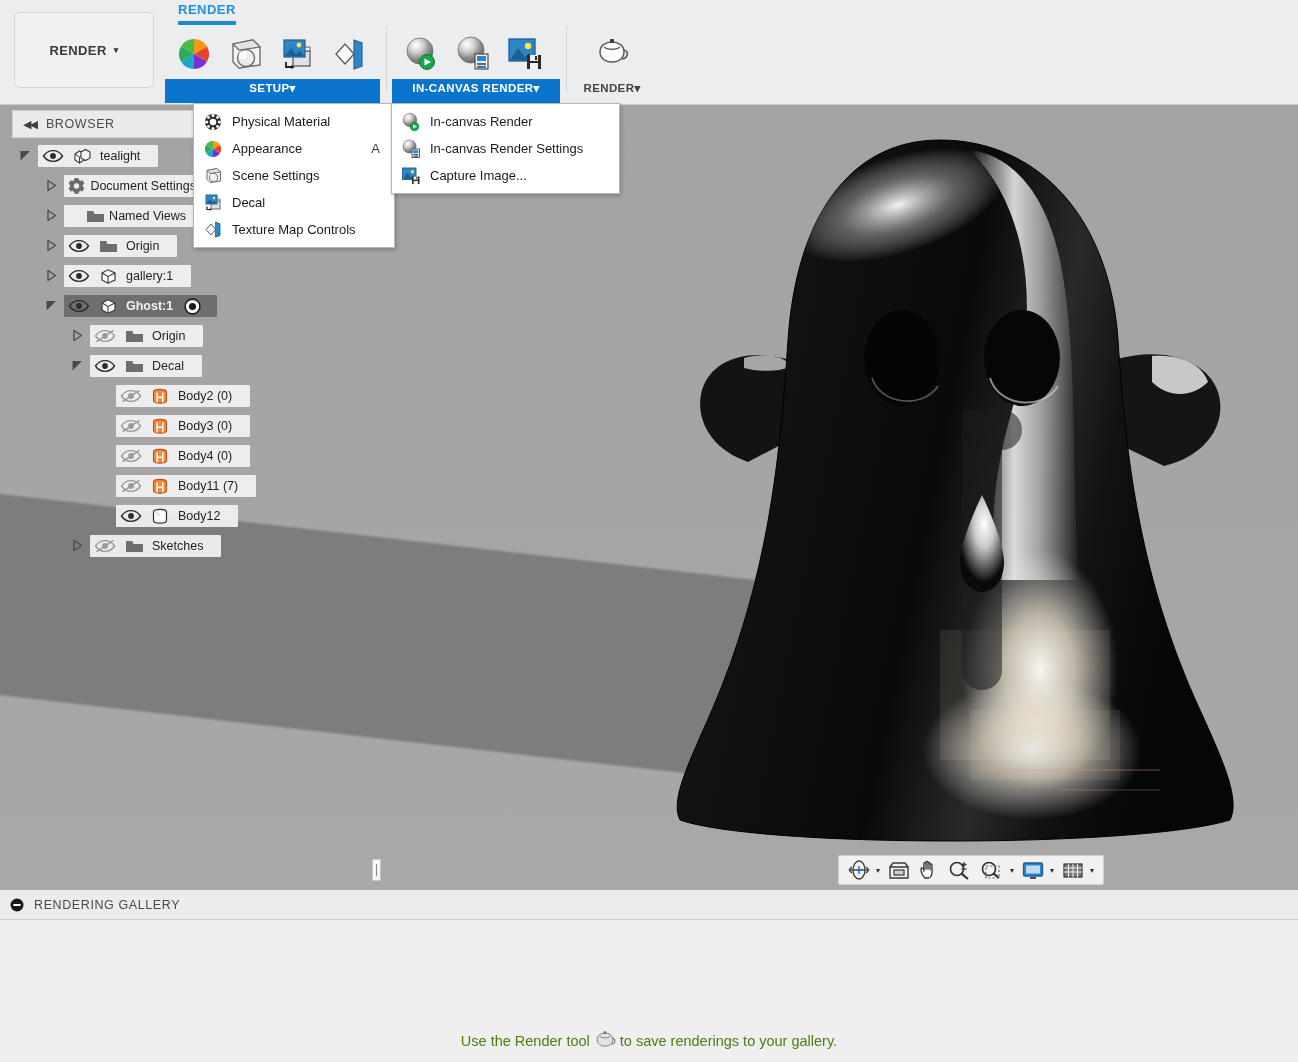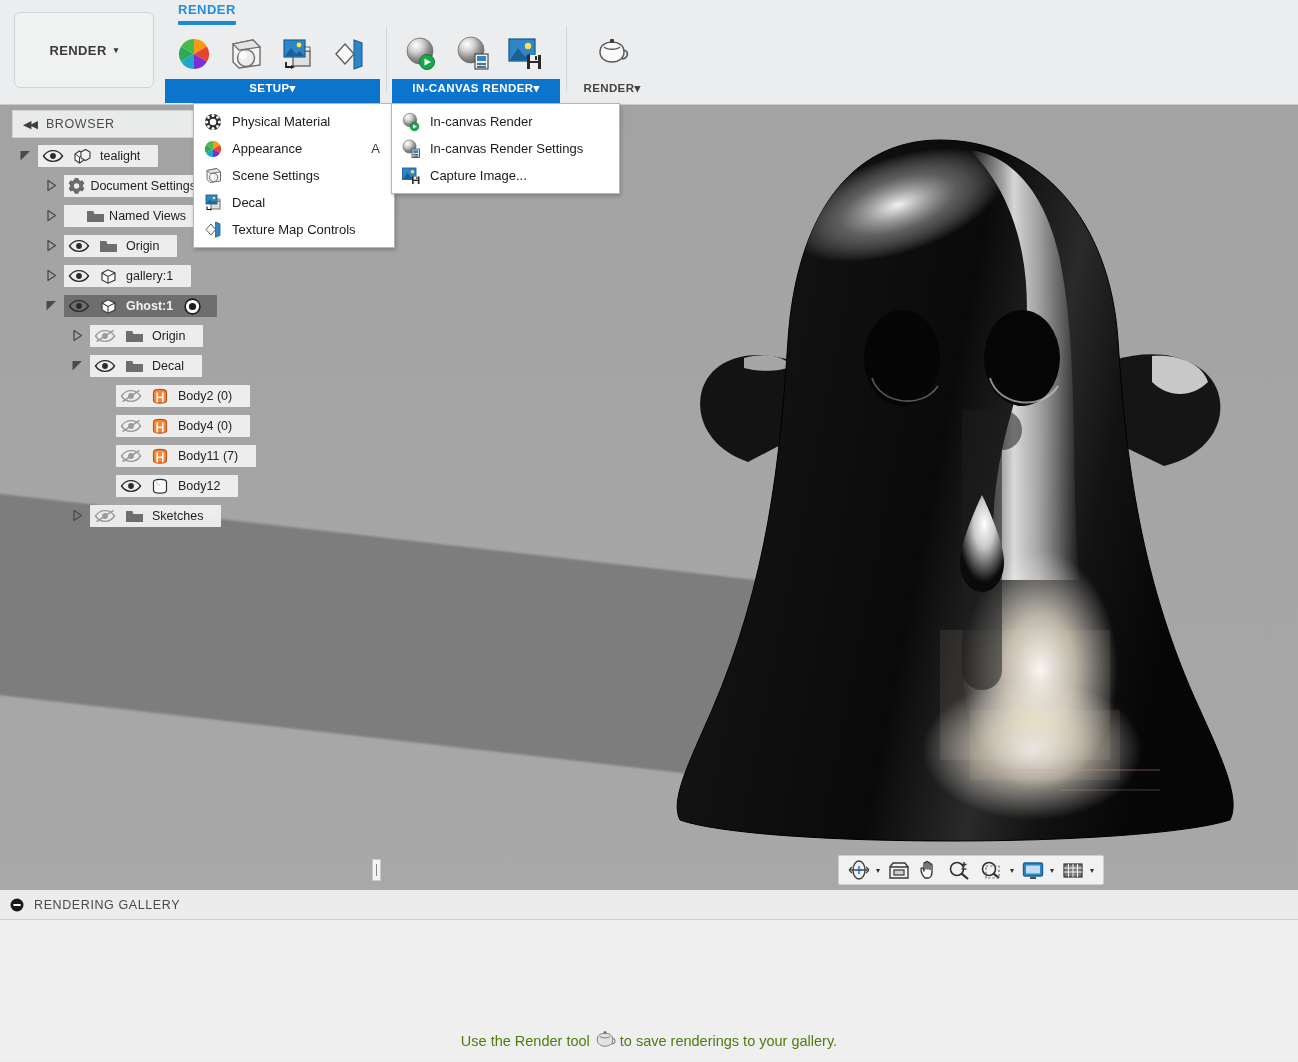--- a/index.html
+++ b/index.html
@@ -579,20 +579,42 @@
               </svg>
             </div>
             <div class="nodeicon">
               <svg width="18" height="17" viewBox="0 0 18 17">
                 <ellipse cx="9" cy="4" rx="6.5" ry="2.6" fill="#f08a3c" stroke="#b8531a" stroke-width="1.1"></ellipse>
      <path d="M2.5,4 L2.5,12.5 C2.5,14 5.4,15.1 9,15.1 C12.6,15.1 15.5,14 15.5,12.5 L15.5,4" fill="#f08a3c" stroke="#b8531a" stroke-width="1.1"></path>
      <path d="M6.2,4.5 L6.2,14.6 M11.8,4.5 L11.8,14.6" stroke="#fdfdfd" stroke-width="1.5"></path>
      <path d="M6.2,9.3 L11.8,9.3" stroke="#fdfdfd" stroke-width="1.5"></path>
               </svg>
             </div>
+            <div class="label">Body3 (0)</div>
+          </div>
+        </div>
+        <div class="tree-row" style="padding-left: 78px;">
+          <div class="twisty"></div>
+          <div class="row-pill">
+            <div class="eye">
+              <svg width="22" height="14" viewBox="0 0 22 14">
+                <path d="M1.5,7 C4,3.2 8,1.6 11,1.6 C14,1.6 18,3.2 20.5,7
+                        C18,10.8 14,12.4 11,12.4 C8,12.4 4,10.8 1.5,7 Z" fill="none" stroke="#9a9a9a" stroke-width="1.4"></path>
+               <circle cx="11" cy="7" r="2.9" fill="#9a9a9a"></circle>
+                <path d="M2.5,12.6 L19.5,1.4" stroke="#9a9a9a" stroke-width="1.5"></path>
+              </svg>
+            </div>
+            <div class="nodeicon">
+              <svg width="18" height="17" viewBox="0 0 18 17">
+                <ellipse cx="9" cy="4" rx="6.5" ry="2.6" fill="#f08a3c" stroke="#b8531a" stroke-width="1.1"></ellipse>
+     <path d="M2.5,4 L2.5,12.5 C2.5,14 5.4,15.1 9,15.1 C12.6,15.1 15.5,14 15.5,12.5 L15.5,4" fill="#f08a3c" stroke="#b8531a" stroke-width="1.1"></path>
+     <path d="M6.2,4.5 L6.2,14.6 M11.8,4.5 L11.8,14.6" stroke="#fdfdfd" stroke-width="1.5"></path>
+     <path d="M6.2,9.3 L11.8,9.3" stroke="#fdfdfd" stroke-width="1.5"></path>
+              </svg>
+            </div>
             <div class="label">Body4 (0)</div>
           </div>
         </div>
         <div class="tree-row" style="padding-left: 78px;">
           <div class="twisty"></div>
           <div class="row-pill">
             <div class="eye">
               <svg width="22" height="14" viewBox="0 0 22 14">
                 <path d="M1.5,7 C4,3.2 8,1.6 11,1.6 C14,1.6 18,3.2 20.5,7
                         C18,10.8 14,12.4 11,12.4 C8,12.4 4,10.8 1.5,7 Z" fill="none" stroke="#9a9a9a" stroke-width="1.4"></path>

